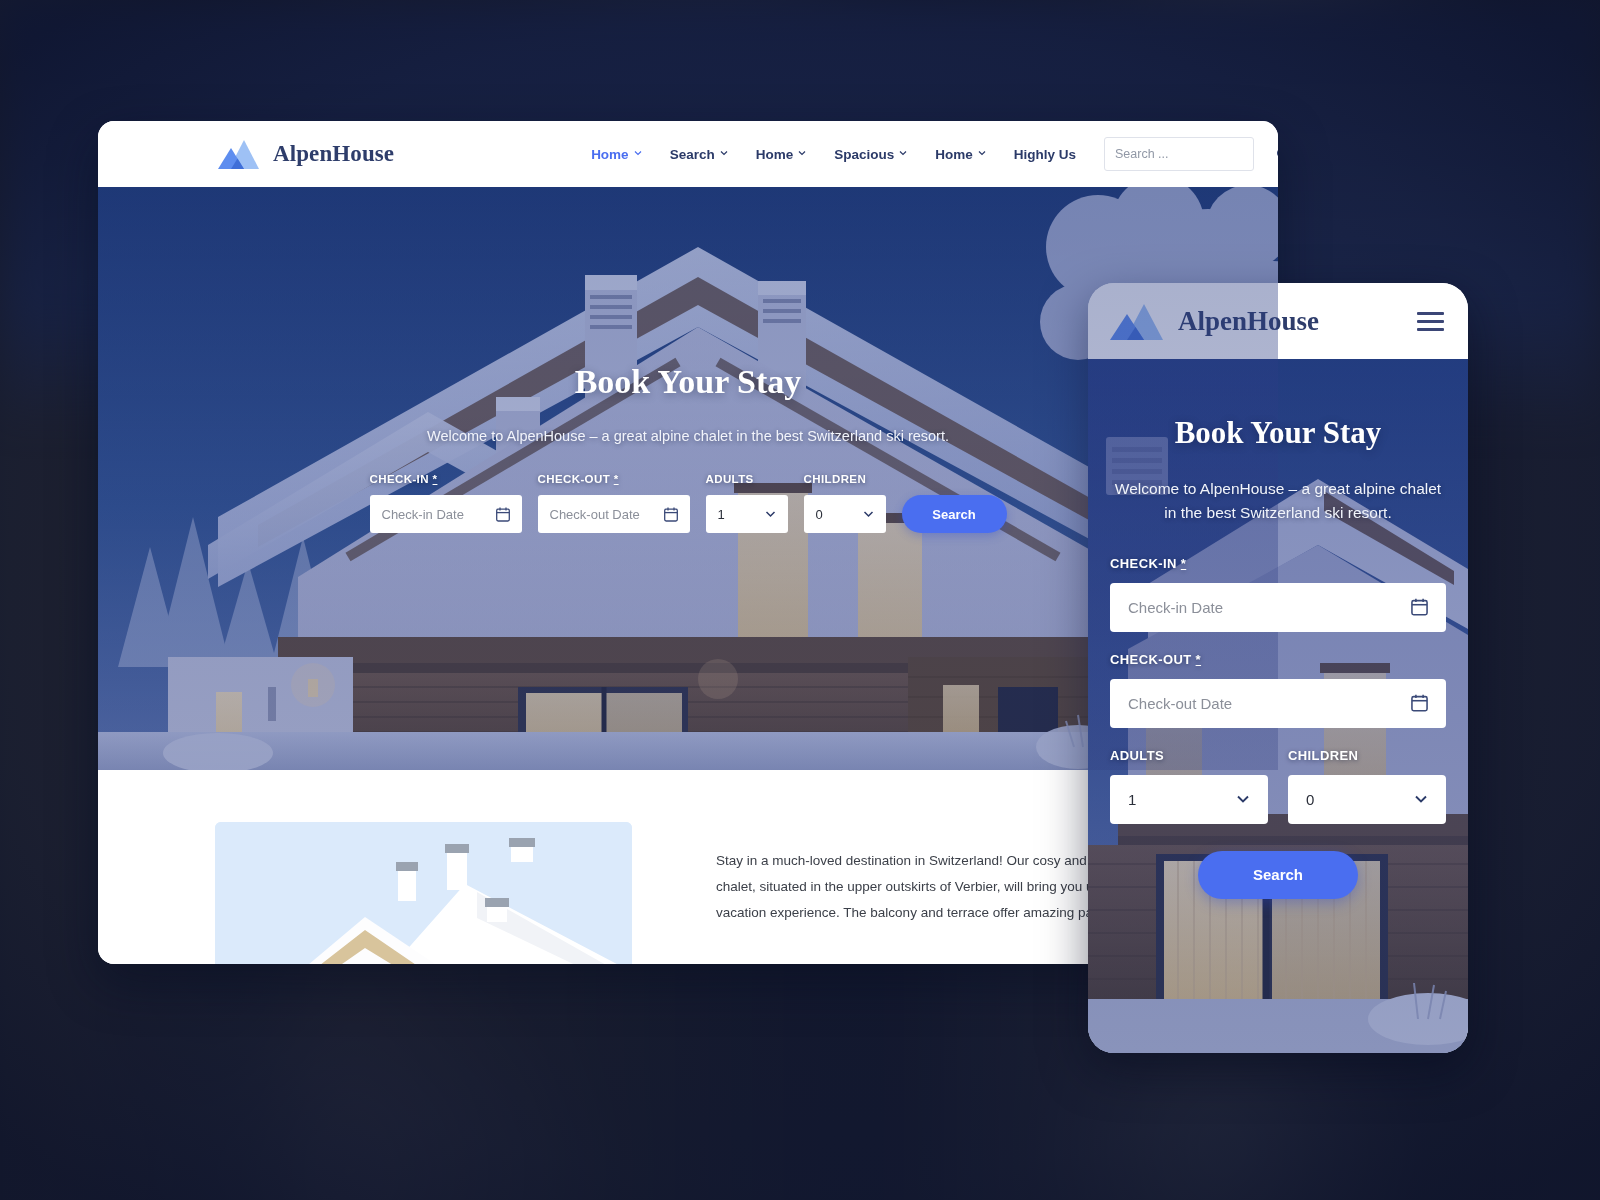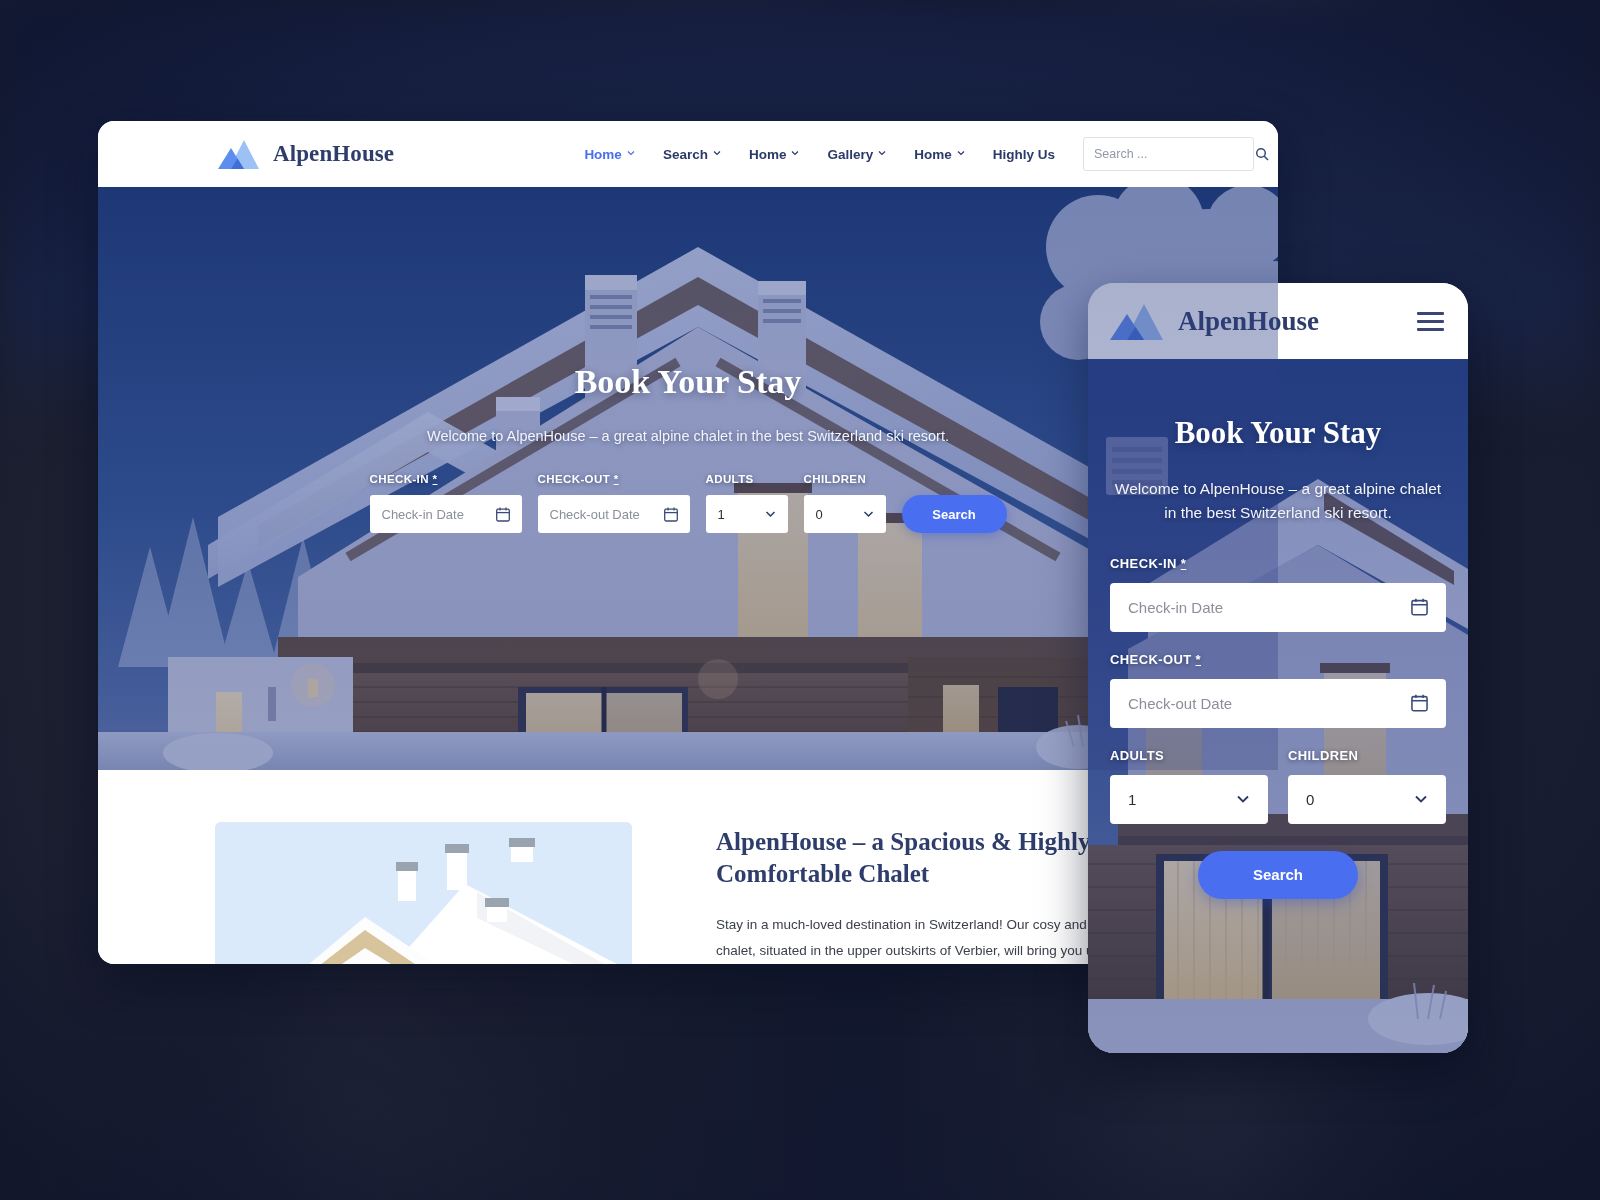--- a/index.html
+++ b/index.html
@@ -74,21 +74,21 @@
   .nav-menu { display:flex; align-items:center; gap:0; margin-left:auto; }
   .nav-item {
     display:flex; align-items:center; gap:5px;
     font-size:13.5px; font-weight:700; color:#2b3a68;
     padding: 6px 14px; cursor:pointer; white-space:nowrap;
   }
   .nav-item.active { color:#4a6ef0; }
   .caret { width:8px; height:8px; display:inline-block; position:relative; top:-1px; }
   .caret svg { display:block; }
   .search-box {
-    margin-left: 14px; width:171px; height:34px;
+    margin-left: 14px; width:150px; height:34px;
     border:1px solid #dfe2ea; border-radius:3px;
     display:flex; align-items:center; padding:0 10px;
     background:#fff;
   }
   .search-box input {
     border:0; outline:0; flex:1; font-size:12.5px; color:#7c828f;
     font-family:"Liberation Sans", sans-serif; background:transparent;
   }
   .search-box input::placeholder { color:#9198a6; }
   .search-ico { color:#3b4a78; display:flex; }
@@ -263,21 +263,21 @@
       </div>
       <div class="nav-item">
         <span>Home</span>
         <span class="caret">
             <svg width="8" height="8" viewBox="0 0 8 8">
               <path d="M1 2.5 L4 5.5 L7 2.5" stroke="#2b3a68" stroke-width="1.2" fill="none"></path>
             </svg>
           </span>
       </div>
       <div class="nav-item">
-        <span>Gallery</span>
+        <span>Spacious</span>
         <span class="caret">
             <svg width="8" height="8" viewBox="0 0 8 8">
               <path d="M1 2.5 L4 5.5 L7 2.5" stroke="#2b3a68" stroke-width="1.2" fill="none"></path>
             </svg>
           </span>
       </div>
       <div class="nav-item">
         <span>Home</span>
         <span class="caret">
             <svg width="8" height="8" viewBox="0 0 8 8">
@@ -551,21 +551,20 @@
           <rect x="316" y="180" width="26" height="34" fill="#2a2f3a"></rect>
           <polygon points="300,150 345,178 345,196 300,170" fill="#e7e9ee"></polygon>
 
           <rect x="55" y="230" width="362" height="50" fill="#ffffff"></rect>
           <rect x="80" y="236" width="52" height="44" fill="#e9eef6" stroke="#aeb6c2"></rect>
           <rect x="290" y="236" width="44" height="44" fill="#e9eef6" stroke="#aeb6c2"></rect>
         </g>
       </svg>
     </div>
     <div class="about-text">
-      <h2 class="about-title">AlpenHouse – a Spacious &amp; Highly Comfortable Chalet</h2>
       <p class="about-body">Stay in a much-loved destination in Switzerland! Our cosy and well-appointed chalet, situated in the upper outskirts of Verbier, will bring you unforgettable vacation experience. The balcony and terrace offer amazing panoramic views.</p>
     </div>
   </div>
 </div>
 
 <div id="mobile-card">
 
   <div class="m-nav">
     <span class="m-logo">
       <svg width="56" height="42" viewBox="0 0 56 42">

